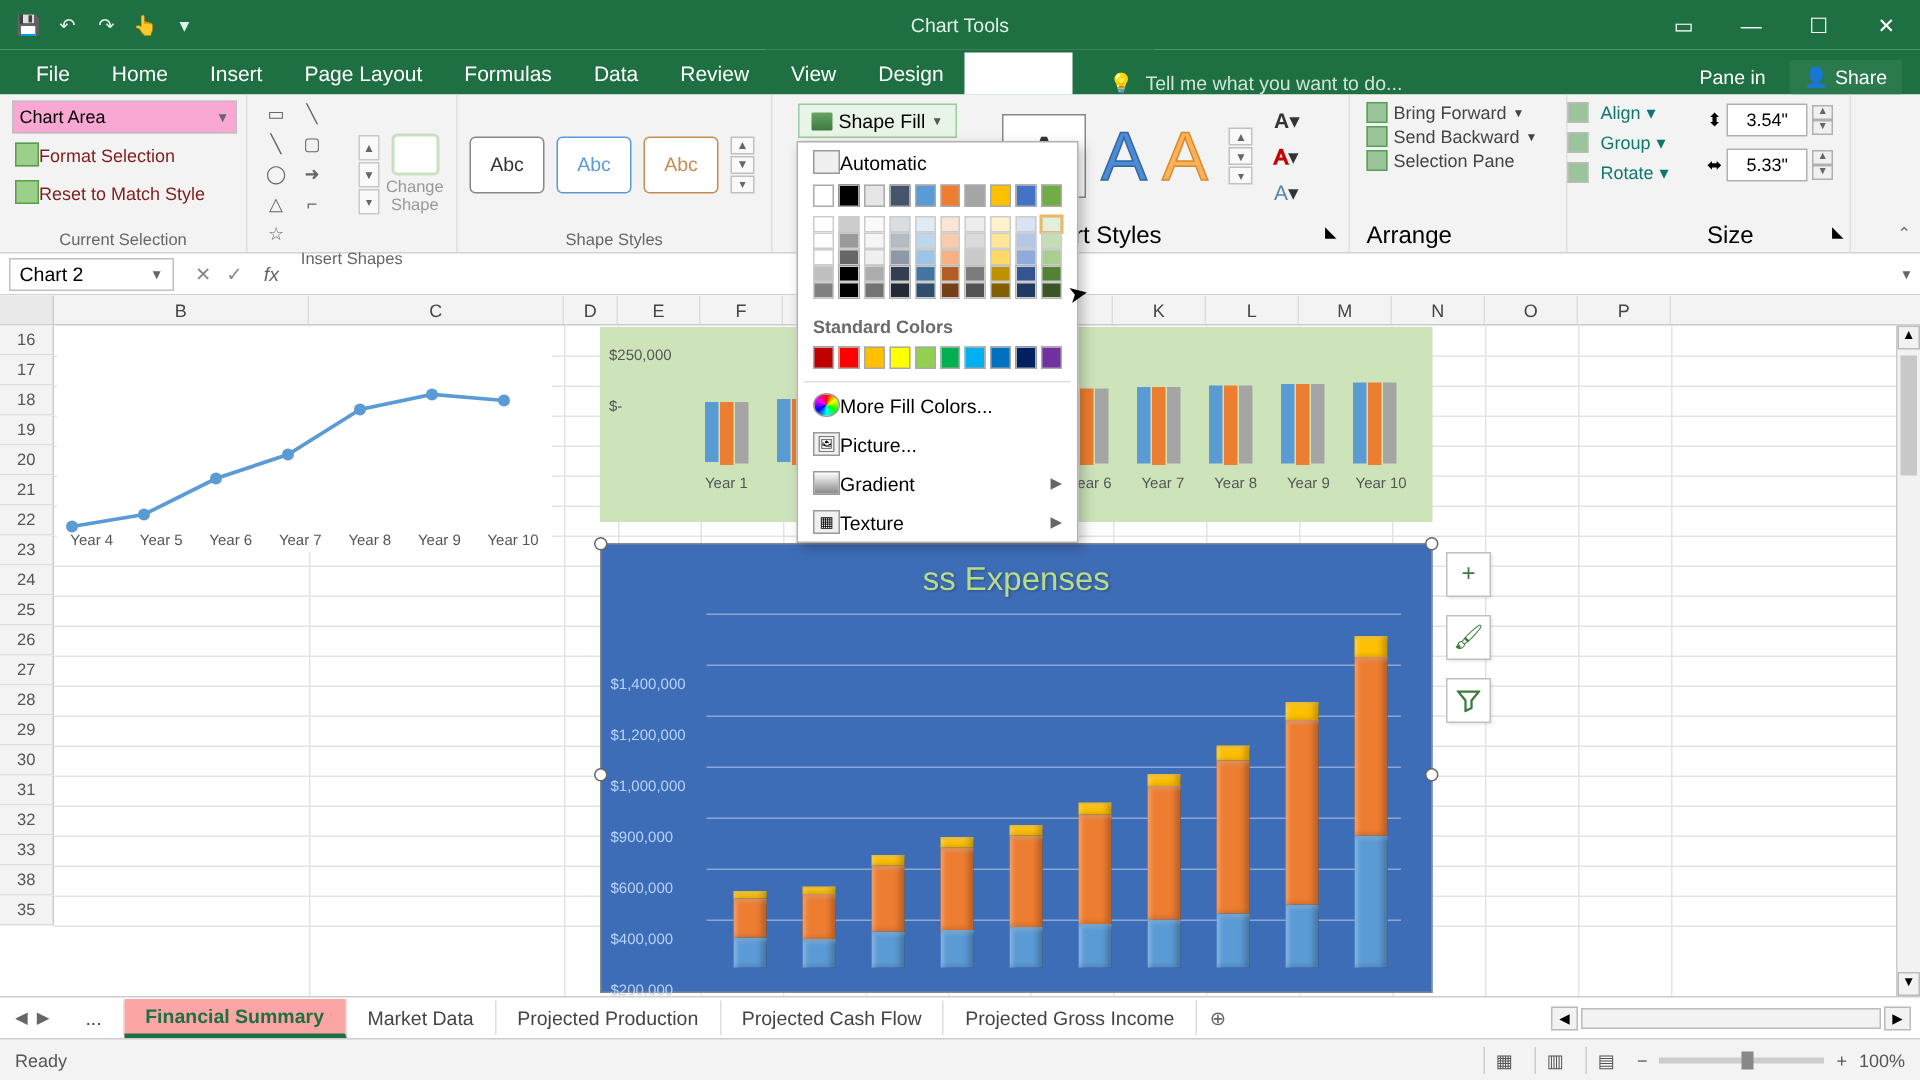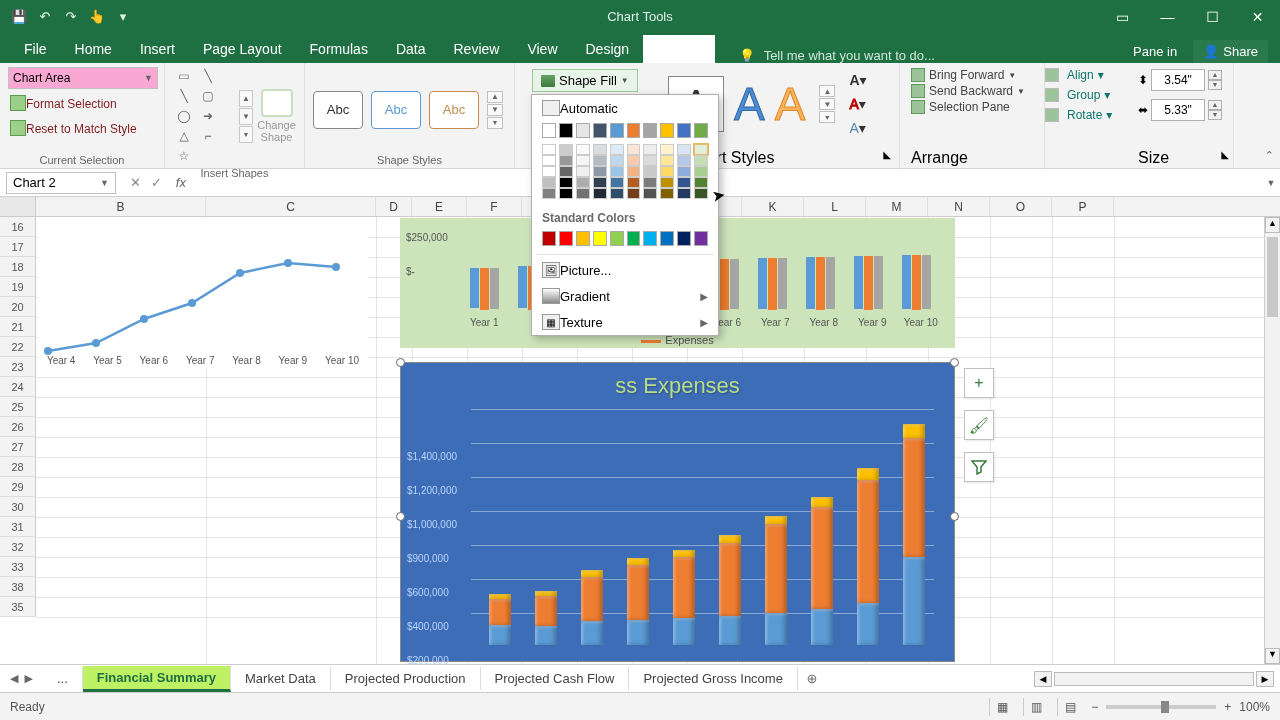--- a/index.html
+++ b/index.html
@@ -145,21 +145,21 @@
 .highlight-sw { outline:2px solid #e9b967; outline-offset:-1px;}
 
 
 .cursor-arrow { position:absolute; left:712px; top:186px; font-size:16px; color:#000; z-index:200; transform:rotate(-10deg);}
 
 
 .sheet-tabs { position:absolute; left:0; right:0; bottom:28px; height:28px; background:#fff; border-top:1px solid #ccc; display:flex; align-items:center; font-size:13px;}
 .sheet-tabs .nav { display:flex; gap:6px; padding:0 10px; color:#666;}
 .sheet-tabs .nav span{ cursor:pointer; font-size:11px;}
 .sheet-tabs .stab { padding:4px 14px; border-right:1px solid #ddd; cursor:pointer; color:#444;}
-.sheet-tabs .stab.active { border-bottom:3px solid #1e6f42; font-weight:600; color:#1e6f42; background:#bef264;}
+.sheet-tabs .stab.active { border-bottom:3px solid #1e6f42; font-weight:600; color:#1e6f42; background:#fca5a5;}
 .sheet-tabs .add { width:28px; text-align:center; color:#666; cursor:pointer;}
 .sheet-tabs .hscroll { margin-left:auto; display:flex; align-items:center; gap:2px; padding-right:6px;}
 .sheet-tabs .hscroll .track{ width:200px; height:14px; border:1px solid #bbb; background:#f2f2f2;}
 .sheet-tabs .hscroll .sbtn{ width:18px; height:16px; border:1px solid #bbb; background:#f2f2f2; font-size:9px; display:flex; align-items:center; justify-content:center;}
 
 
 .statusbar { position:absolute; left:0; right:0; bottom:0; height:28px; background:#f3f3f3; border-top:1px solid #ccc; display:flex; align-items:center; font-size:12px; color:#555; padding:0 10px;}
 .statusbar .right { margin-left:auto; display:flex; align-items:center; gap:8px;}
 .statusbar .viewbtn { width:26px; height:18px; border-left:1px solid #ccc; display:flex; align-items:center; justify-content:center;}
 .statusbar .zoom-slider { width:110px; height:4px; background:#ccc; position:relative;}
@@ -725,20 +725,24 @@
         <div class="sw" style="background: rgb(255, 255, 0);"></div>
         <div class="sw" style="background: rgb(146, 208, 80);"></div>
         <div class="sw" style="background: rgb(0, 176, 80);"></div>
         <div class="sw" style="background: rgb(0, 176, 240);"></div>
         <div class="sw" style="background: rgb(0, 112, 192);"></div>
         <div class="sw" style="background: rgb(0, 32, 96);"></div>
         <div class="sw" style="background: rgb(112, 48, 160);"></div>
       </div>
     <div class="sep"></div>
     <div class="ditem">
+        <span class="icn" style="background:conic-gradient(red,yellow,lime,cyan,blue,magenta,red);border-radius:50%;"></span>
+        <span>More Fill Colors...</span>
+      </div>
+    <div class="ditem">
         <span class="icn">🖼</span>
         <span>Picture...</span>
       </div>
     <div class="ditem">
         <span class="icn" style="background:linear-gradient(#fff,#888);"></span>
         <span>Gradient</span>
         <span class="arrow">▶</span>
       </div>
     <div class="ditem">
         <span class="icn">▦</span>

